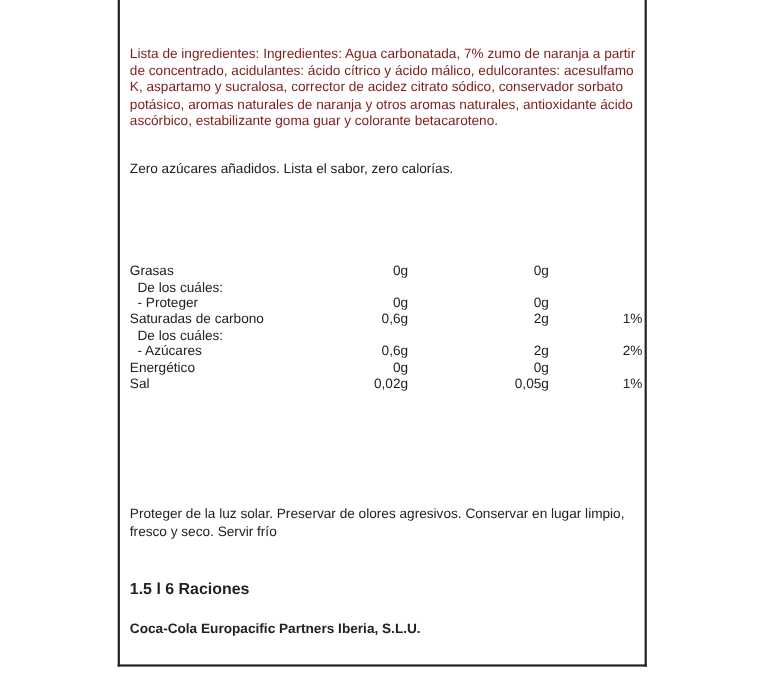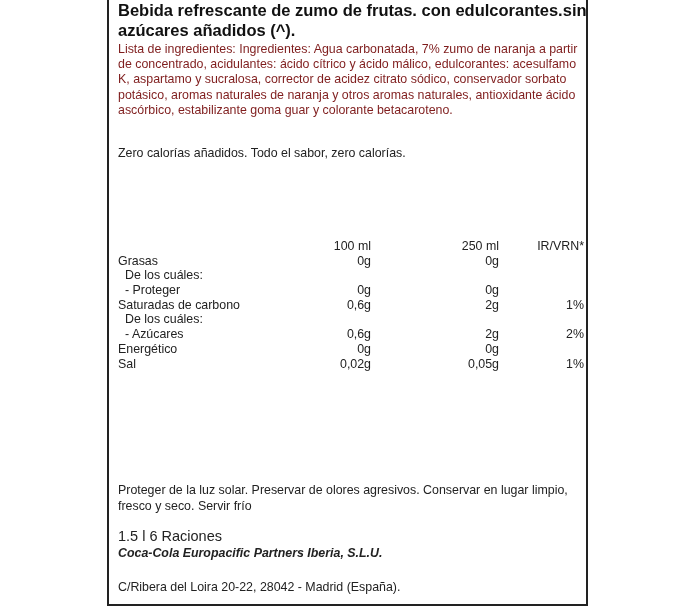--- a/index.html
+++ b/index.html
@@ -12,39 +12,33 @@
   .ingredients { position:absolute; left:9px; top:44px; width:465px; font-size:12.4px; line-height:15.2px; color:#7f1d1d; }
   .claim { position:absolute; left:9px; top:148px; font-size:12.4px; line-height:15px; color:#222; }
   .nut { position:absolute; left:9px; top:241px; width:466px; font-size:12.4px; color:#222; }
   .nut-row { position:relative; height:14.7px; line-height:14.7px; }
   .nut-row span { position:absolute; top:0; white-space:nowrap; }
   .c-name { left:0; }
   .c-name.indent { left:7px; }
   .c-100 { right:213px; text-align:right; }
   .c-250 { right:85px; text-align:right; }
   .c-ir { right:0px; text-align:right; }
-  .storage { position:absolute; left:9px; top:485px; width:470px; font-size:12.4px; line-height:15.5px; color:#222; }
-  .portion { position:absolute; left:9px; top:530px; font-weight:normal; font-size:14.5px; color:#222; }
-  .company { position:absolute; left:9px; top:548px; font-weight:bold; font-size:12.4px; color:#222;font-style:italic; }
+  .storage { position:absolute; left:9px; top:462px; width:470px; font-size:12.4px; line-height:15.5px; color:#222; }
+  .portion { position:absolute; left:9px; top:530px; font-weight:bold; font-size:14.5px; color:#222; }
+  .company { position:absolute; left:9px; top:566px; font-weight:bold; font-size:12.4px; color:#222; }
   .address { position:absolute; left:9px; top:582px; font-size:12.4px; color:#222; }
 </style>
 </head>
 <body>
 
 <div class="label-box">
-  <div class="title">Bebida refrescante de zumo de frutas. con edulcorantes.sin azúcares añadidos (^).</div>
   <div class="ingredients">Lista de ingredientes: Ingredientes: Agua carbonatada, 7% zumo de naranja a partir de concentrado, acidulantes: ácido cítrico y ácido málico, edulcorantes: acesulfamo K, aspartamo y sucralosa, corrector de acidez citrato sódico, conservador sorbato potásico, aromas naturales de naranja y otros aromas naturales, antioxidante ácido ascórbico, estabilizante goma guar y colorante betacaroteno.</div>
-  <div class="claim">Zero calorías añadidos. Todo el sabor, zero calorías.</div>
+  <div class="claim">Zero azúcares añadidos. Lista el sabor, zero calorías.</div>
 
   <div class="nut">
-    <div class="nut-row">
-      <span class="c-100">100 ml</span>
-      <span class="c-250">250 ml</span>
-      <span class="c-ir">IR/VRN*</span>
-    </div>
     <div id="nut-rows">
         <div class="nut-row">
           <span class="c-name">Grasas</span>
           <span class="c-100">0g</span>
           <span class="c-250">0g</span>
           <span class="c-ir"></span>
         </div>
         <div class="nut-row">
           <span class="c-name indent">De los cuáles:</span>
           <span class="c-100"></span>
@@ -86,14 +80,13 @@
           <span class="c-100">0,02g</span>
           <span class="c-250">0,05g</span>
           <span class="c-ir">1%</span>
         </div>
       </div>
   </div>
 
   <div class="storage">Proteger de la luz solar. Preservar de olores agresivos. Conservar en lugar limpio, fresco y seco. Servir frío</div>
   <div class="portion">1.5 l  6 Raciones</div>
   <div class="company">Coca-Cola Europacific Partners Iberia, S.L.U.</div>
-  <div class="address">C/Ribera del Loira 20-22, 28042 - Madrid (España).</div>
 </div>
 
 </body></html>

